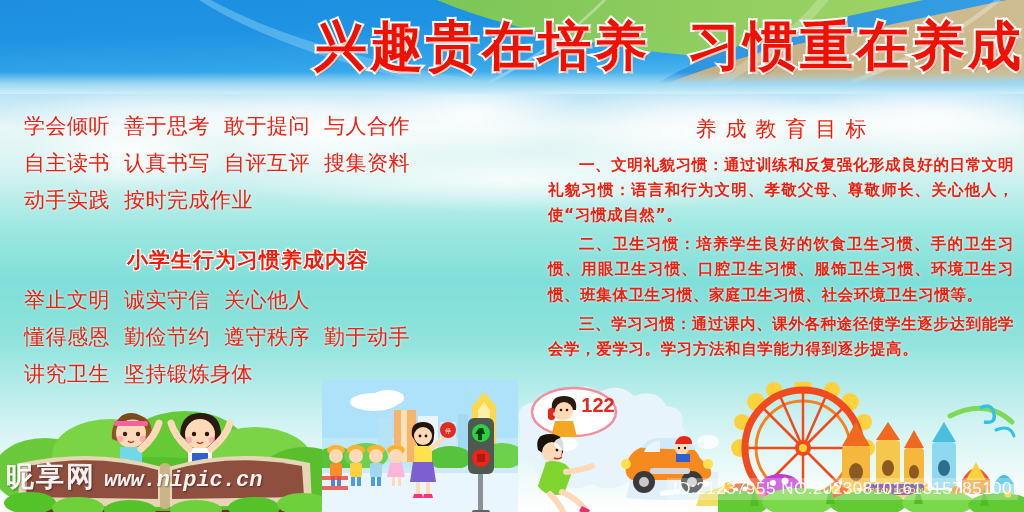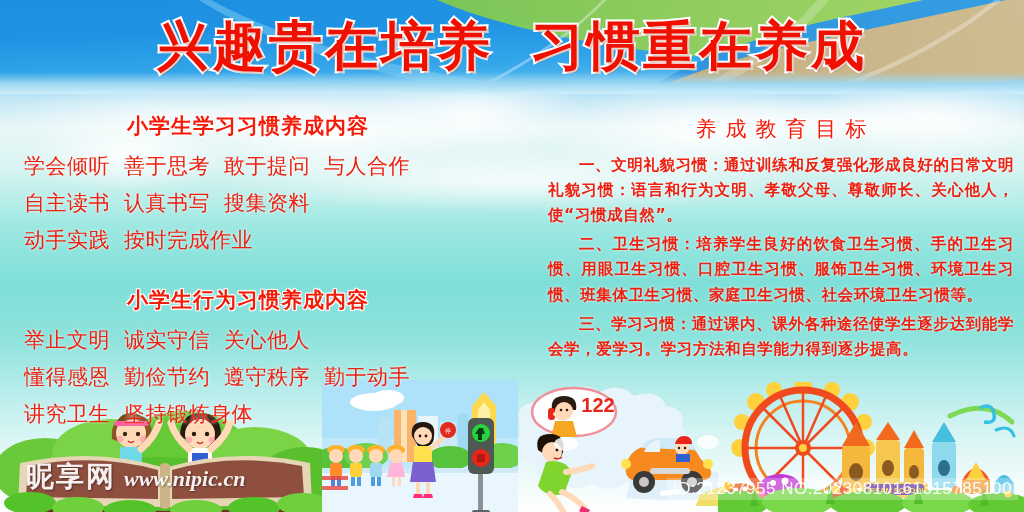--- a/index.html
+++ b/index.html
@@ -82,21 +82,21 @@
     background:linear-gradient(90deg,#2d93de,#3aa4e6);
     transform:rotate(-12deg);border-radius:50%/70%;
   }
   .banner-fade{
     position:absolute;left:0;bottom:0;width:100%;height:22px;
     background:linear-gradient(180deg,rgba(90,190,235,0),#9fd8f2 55%,#cfeefa 100%);
   }
 
   .banner-title{
     position:absolute;left:0;top:0;width:1024px;height:94px;
-    display:flex;align-items:center;justify-content:center;
+    display:flex;align-items:center;justify-content:flex-end;
     gap:38px;
     z-index:5;
   }
   .banner-title span{
     font-family:"DejaVu Sans","Liberation Sans",sans-serif;
     font-weight:bold;
     font-size:53px;
     letter-spacing:3px;
     color:#f01000;
     -webkit-text-stroke:4px #ffffff;
@@ -169,26 +169,25 @@
   .wm-nipic{
     position:absolute;left:6px;bottom:16px;z-index:20;
     display:flex;align-items:baseline;gap:8px;
     opacity:.92;
   }
   .wm-cn{
     font-size:28px;font-weight:bold;color:#ffffff;
     letter-spacing:2px;
     text-shadow:1px 1px 2px rgba(0,0,0,.45);
     font-family:"DejaVu Sans","Liberation Sans",sans-serif;
-    margin-left:20px;
   }
   .wm-url{
     font-size:22px;font-style:italic;font-weight:bold;color:#ffffff;
     text-shadow:1px 1px 2px rgba(0,0,0,.45);
-    font-family:Liberation Serif, serif;
+    font-family:Liberation Mono, monospace;
   }
   .wm-id{
     position:absolute;right:6px;bottom:12px;z-index:20;
     font-size:17px;color:#f2f2f2;letter-spacing:0.5px;
     background:rgba(140,140,140,.45);
     padding:1px 6px;
     font-family:"Liberation Sans",sans-serif;
     mix-blend-mode:screen;
     text-align:center;
   }
@@ -213,31 +212,31 @@
     <div class="swoosh sw4"></div>
     <div class="banner-fade"></div>
   </div>
   <div class="banner-title">
     <span>兴趣贵在培养</span>
     <span>习惯重在养成</span>
   </div>
 
   <div class="col-left">
 
-    <h2 class="sec-head">小学生学习习惯养成内容</h2>
 
     <div class="line-row">
       <span>学会倾听</span>
       <span>善于思考</span>
       <span>敢于提问</span>
       <span>与人合作</span>
     </div>
     <div class="line-row">
       <span>自主读书</span>
       <span>认真书写</span>
+      <span>自评互评</span>
       <span>搜集资料</span>
     </div>
     <div class="line-row">
       <span>动手实践</span>
       <span>按时完成作业</span>
     </div>
 
     <h2 class="sec-head second">小学生行为习惯养成内容</h2>
 
     <div class="line-row">

